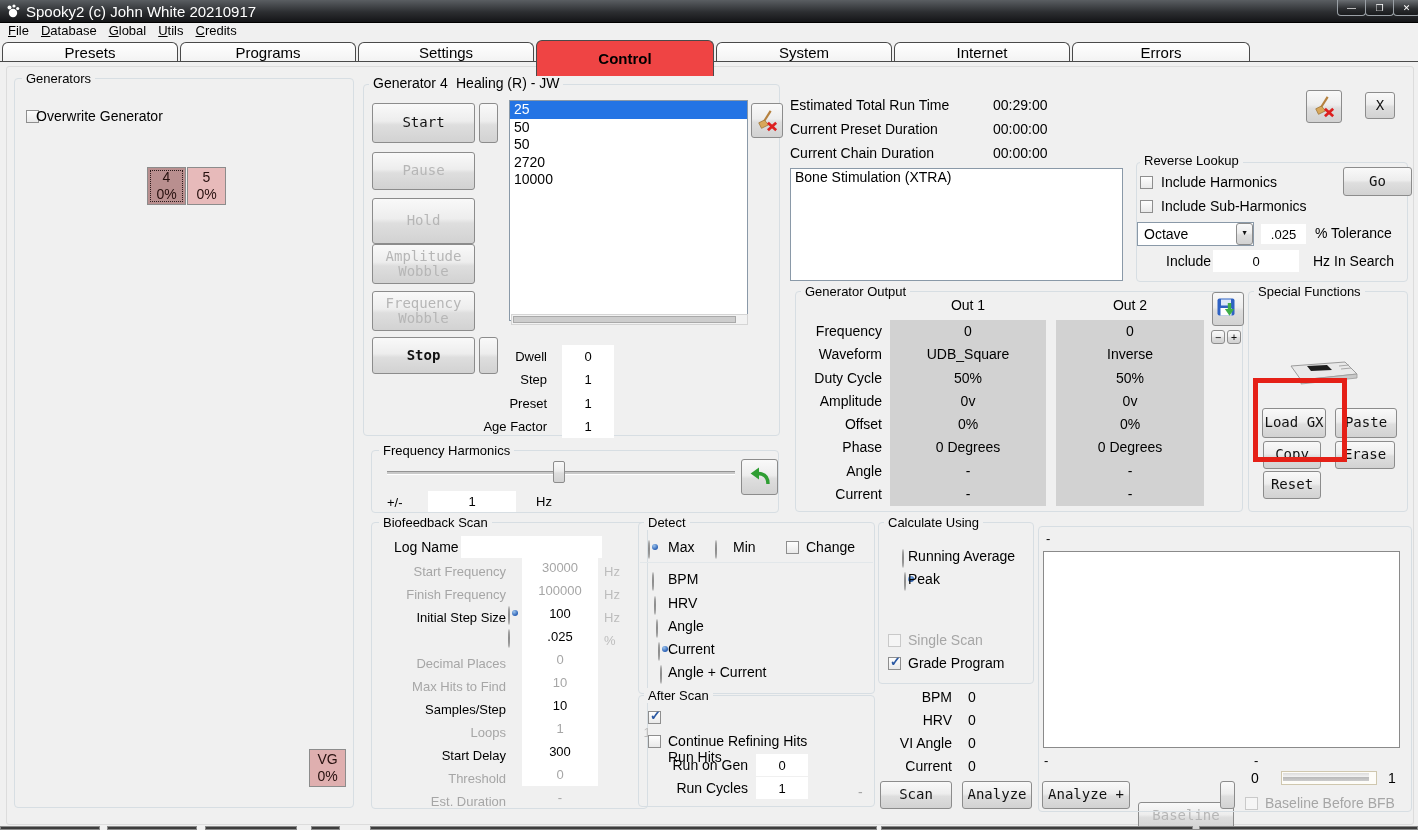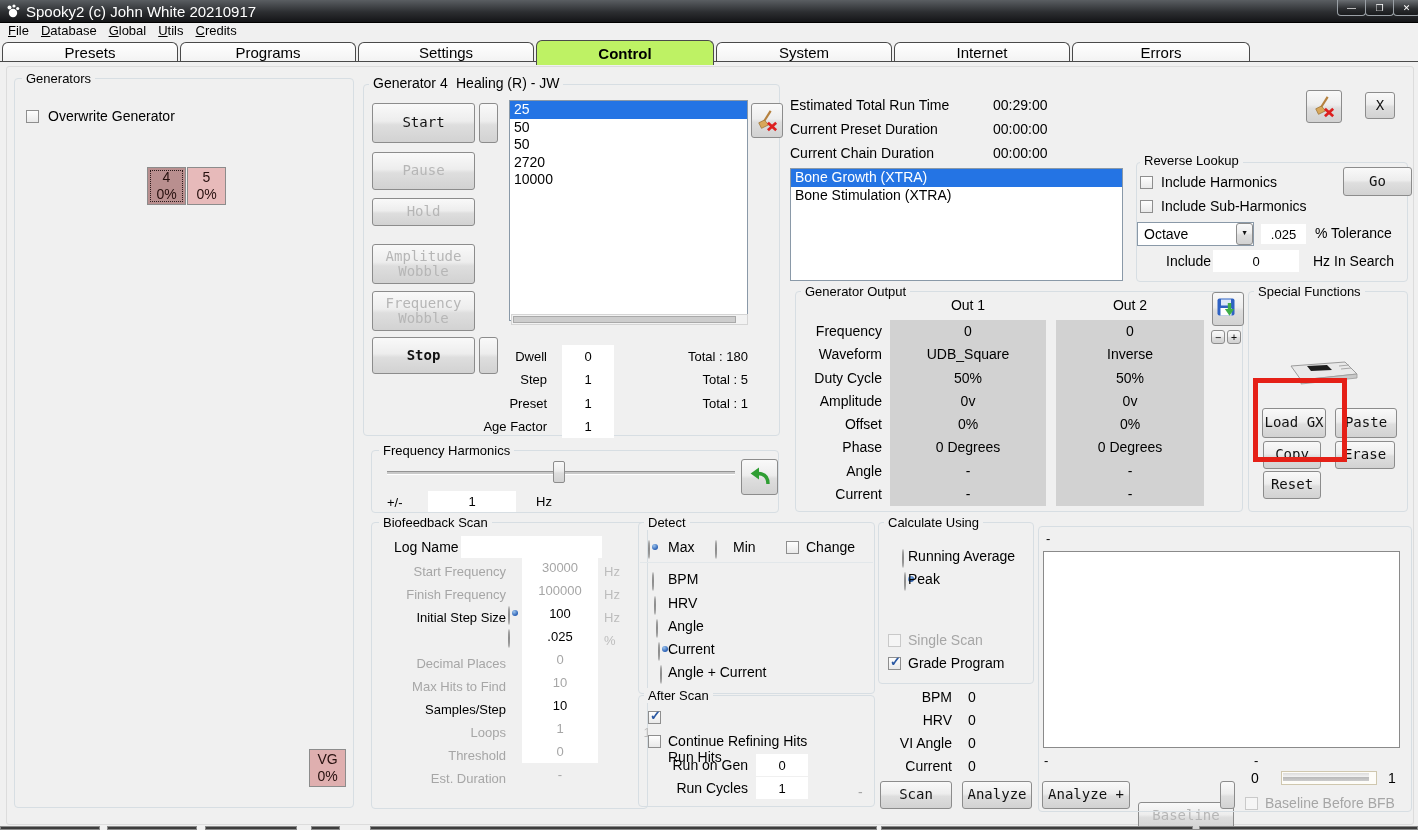--- a/index.html
+++ b/index.html
@@ -40,21 +40,21 @@
   .bx{flex:0 0 18px;font-size:13px;text-align:center}
   
   #titlebar{left:0;top:0;width:1418px;height:22px;background:linear-gradient(#5a5e62,#2c2e31 55%,#141517);border-bottom:1px solid #000}
   .winbtn{top:0;height:15px;border:1px solid #9aa0a6;border-top:none;border-radius:0 0 4px 4px;
      background:linear-gradient(#6a6e72,#2a2c2f 60%,#1a1b1d);color:#fff;font-size:9px;
      display:flex;align-items:center;justify-content:center}
   .mi{font-size:13px;padding:2px 6px;white-space:nowrap}
   .mi .u{text-decoration:underline}
   .tab{box-sizing:border-box;height:19px;border:1px solid #4a4a4a;border-bottom:none;border-radius:6px 6px 0 0;
      background:linear-gradient(#ffffff,#f3f3f3);font-size:15px;display:flex;align-items:center;justify-content:center}
-  .tab.active{height:25px;font-weight:bold;z-index:3;background:#bef264}
+  .tab.active{height:36px;font-weight:bold;z-index:3;background:#ef4444}
   .pink{box-sizing:border-box;border:1px solid #8c8c8c;display:flex;flex-direction:column;align-items:center;justify-content:center;
      font-size:14px;line-height:1.2;color:#26100e}
 </style>
 </head>
 <body>
 
 <div id="app">
 
   
   <div class="a" id="titlebar">
@@ -88,21 +88,21 @@
   <div class="a tab" style="left:716px;top:42px;width:176px">System</div>
   <div class="a tab" style="left:894px;top:42px;width:176px">Internet</div>
   <div class="a tab" style="left:1072px;top:42px;width:178px">Errors</div>
 
   <div class="a" style="left:6px;top:66px;width:1406px;height:757px;border:1px solid #dcdcdc;border-radius:3px"></div>
 
   
   <div class="a gb" style="left:14px;top:78px;width:340px;height:730px"></div>
   <div class="a gt" style="left:22px;top:71px">Generators</div>
   <span class="a cb" style="left:26px;top:110px"></span>
-  <div class="a t14" style="left:48px;top:108px">Overwrite Generator</div>
+  <div class="a t14" style="left:36px;top:108px">Overwrite Generator</div>
   <div class="a pink" style="left:147px;top:167px;width:39px;height:38px;background:#b98f8f;outline:1px dotted #2b1a1a;outline-offset:-4px">
     <span>4</span>
       <span>0%</span>
   </div>
   <div class="a pink" style="left:187px;top:167px;width:39px;height:38px;background:#e7baba">
     <span>5</span>
       <span>0%</span>
   </div>
   <div class="a pink" style="left:309px;top:749px;width:37px;height:38px;background:#dfafaf">
     <span>VG</span>
@@ -110,21 +110,21 @@
   </div>
 
   
   <div class="a gb" style="left:363px;top:84px;width:417px;height:352px"></div>
   <div class="a gt" style="left:369px;top:75px;font-size:14px">Generator 4</div>
   <div class="a gt" style="left:452px;top:75px;font-size:14px">Healing (R) - JW</div>
 
   <div class="a b" style="left:372px;top:103px;width:103px;height:40px">Start</div>
   <div class="a b" style="left:479px;top:103px;width:19px;height:40px"></div>
   <div class="a b d" style="left:372px;top:152px;width:103px;height:38px">Pause</div>
-  <div class="a b d" style="left:372px;top:198px;width:103px;height:28px">Hold</div>
+  <div class="a b d" style="left:372px;top:198px;width:103px;height:46px">Hold</div>
   <div class="a b d" style="left:372px;top:244px;width:103px;height:40px">Amplitude Wobble</div>
   <div class="a b d" style="left:372px;top:291px;width:103px;height:40px">Frequency Wobble</div>
   <div class="a b" style="left:372px;top:337px;width:103px;height:37px;font-weight:bold">Stop</div>
   <div class="a b" style="left:479px;top:337px;width:19px;height:37px"></div>
 
   
   <div class="a lb" style="left:509px;top:100px;width:239px;height:221px">
     <div class="li sel">25</div>
     <div class="li">50</div>
     <div class="li">50</div>
@@ -148,25 +148,20 @@
     <div class="gor t">Dwell</div>
     <div class="gor t">Step</div>
     <div class="gor t">Preset</div>
     <div class="gor t">Age Factor</div>
   </div>
   <div class="a col" style="left:562px;top:345px;width:52px;background:#fff;text-align:center">
     <div class="gor t">0</div>
     <div class="gor t">1</div>
     <div class="gor t">1</div>
     <div class="gor t">1</div>
-  </div>
-  <div class="a col tr" style="left:648px;top:345px;width:100px">
-    <div class="gor t">Total : 180</div>
-    <div class="gor t">Total : 5</div>
-    <div class="gor t">Total : 1</div>
   </div>
 
   
   <div class="a gb" style="left:371px;top:450px;width:408px;height:63px"></div>
   <div class="a gt" style="left:379px;top:443px">Frequency Harmonics</div>
   <div class="a" style="left:387px;top:471px;width:348px;height:2px;background:#c9c9c9;border-top:1px solid #949494;border-bottom:1px solid #fff"></div>
   <div class="a b" style="left:553px;top:461px;width:12px;height:22px;border-radius:2px"></div>
   <div class="a b" style="left:741px;top:459px;width:37px;height:36px">
     <svg width="24" height="24" viewBox="0 0 24 24">
       <path d="M20 19 C20 10.5 15 8.5 9.5 8.5" stroke="#2f9e33" stroke-width="3.4" fill="none"></path>
@@ -180,21 +175,20 @@
   
   <div class="a t14" style="left:790px;top:97px">Estimated Total Run Time</div>
   <div class="a t14" style="left:993px;top:97px">00:29:00</div>
   <div class="a t14" style="left:790px;top:121px">Current Preset Duration</div>
   <div class="a t14" style="left:993px;top:121px">00:00:00</div>
   <div class="a t14" style="left:790px;top:145px">Current Chain Duration</div>
   <div class="a t14" style="left:993px;top:145px">00:00:00</div>
 
   
   <div class="a lb" style="left:790px;top:168px;width:333px;height:113px">
-    <div class="li sel">Bone Growth (XTRA)</div>
     <div class="li">Bone Stimulation (XTRA)</div>
   </div>
 
   
   <div class="a b" style="left:1306px;top:90px;width:36px;height:33px">
     <svg width="22" height="22" viewBox="0 0 24 24">
       <line x1="16" y1="1" x2="9" y2="12" stroke="#b5813f" stroke-width="2.4"></line>
       <polygon points="9,11 14,16 6,20 3,14" fill="#d8a75a" stroke="#9a6f2f" stroke-width="0.8"></polygon>
       <line x1="13" y1="14" x2="22" y2="22" stroke="#dd1f1f" stroke-width="3"></line>
       <line x1="22" y1="14" x2="13" y2="22" stroke="#dd1f1f" stroke-width="3"></line>
@@ -335,20 +329,27 @@
       <div class="bv wv">10</div>
       <div class="bu gu"></div>
         <div class="bx"></div>
     </div>
     <div class="row" style="height:23px">
       <div class="bl g">Loops</div>
         <div class="brd"></div>
       <div class="bv wv g">1</div>
       <div class="bu gu"></div>
       <div class="bx gu">1</div>
+    </div>
+    <div class="row" style="height:23px">
+      <div class="bl">Start Delay</div>
+        <div class="brd"></div>
+      <div class="bv wv">300</div>
+      <div class="bu gu"></div>
+        <div class="bx"></div>
     </div>
     <div class="row" style="height:23px">
       <div class="bl g">Threshold</div>
         <div class="brd"></div>
       <div class="bv wv g">0</div>
       <div class="bu gu"></div>
         <div class="bx"></div>
     </div>
     <div class="row" style="height:23px">
       <div class="bl g">Est. Duration</div>

